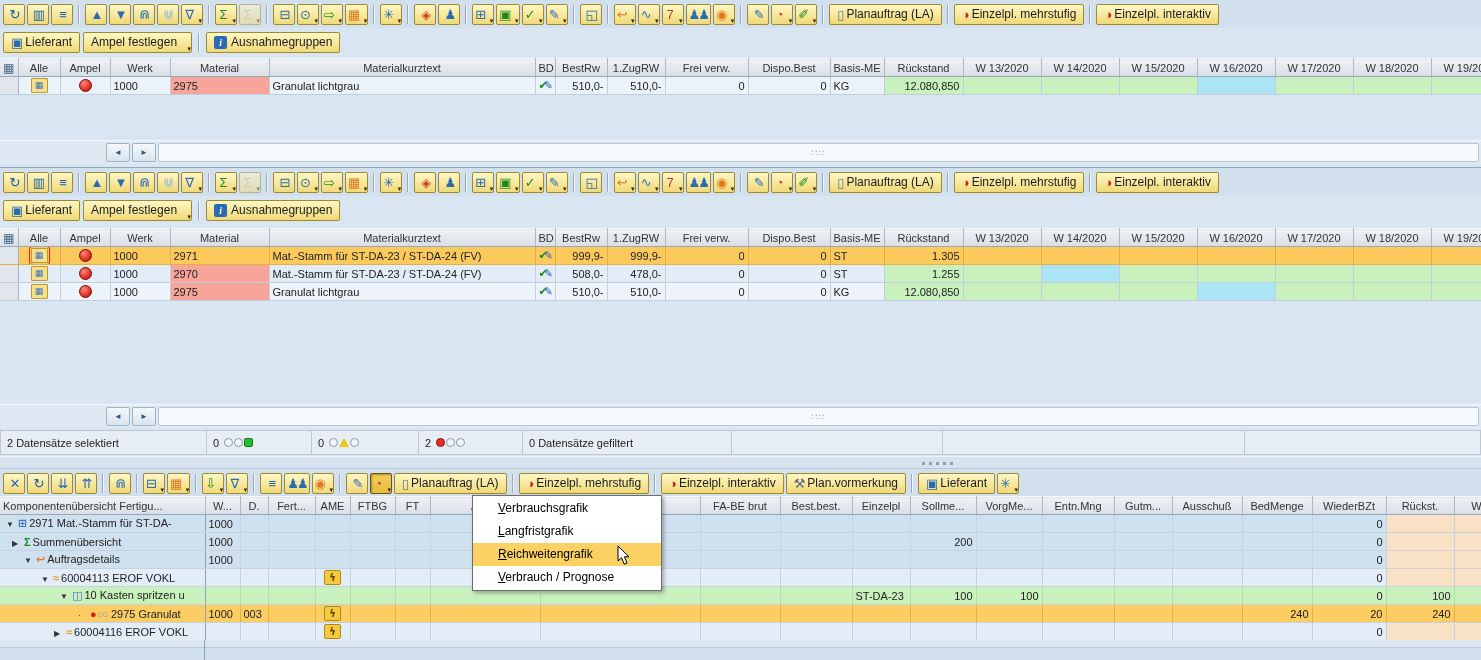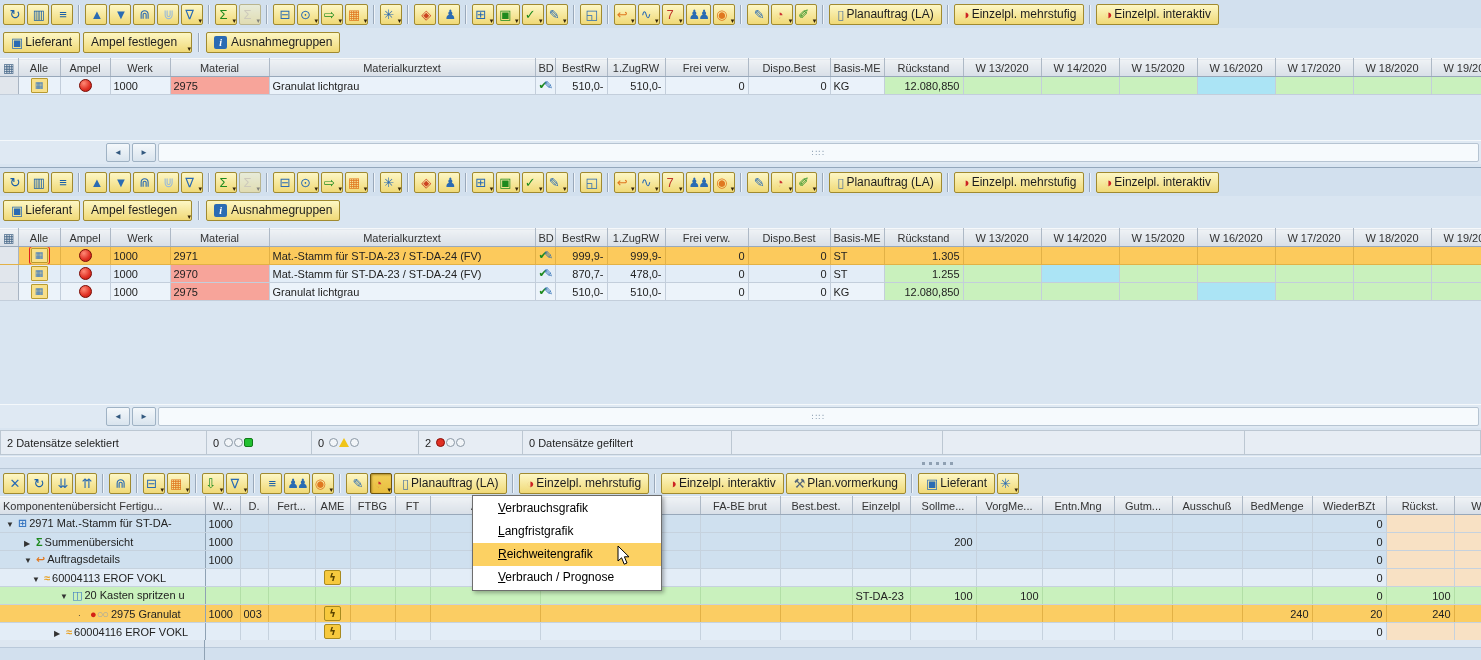--- a/index.html
+++ b/index.html
@@ -566,21 +566,21 @@
           <td></td>
         </tr>
         <tr class="rowA">
           <td class="rsel"></td>
           <td class="c"><span class="allico">▦</span></td>
           <td class="c"><span class="ampel"></span></td>
           <td class="l">1000</td>
           <td class="l lnk pink">2970</td>
           <td class="l">Mat.-Stamm für ST-DA-23 / ST-DA-24 (FV)</td>
           <td class="c"><span class="bdic"><b class="ck">✔</b><b class="pn">✎</b></span></td>
-          <td class="num">870,7-</td>
+          <td class="num">508,0-</td>
           <td class="num">478,0-</td>
           <td class="num lnk">0</td>
           <td class="num lnk">0</td>
           <td class="l">ST</td>
           <td class="num grn">1.255</td>
           <td class="grn"></td>
           <td class="cyn"></td>
           <td class="grn"></td>
           <td class="grn"></td>
           <td class="grn"></td>
@@ -818,21 +818,21 @@
           <td></td>
             <td></td>
             <td></td>
             <td></td>
           <td></td>
           <td class="num">0</td>
           <td class="pch"></td>
           <td class="pch"></td>
         </tr>
         <tr class="rb">
-          <td class="tree l" style="padding-left:24px"><span class="ar">▶</span><span class="tic ic-s">Σ</span><span class="tl">Summenübersicht</span></td>
+          <td class="tree l" style="padding-left:12px"><span class="ar">▶</span><span class="tic ic-s">Σ</span><span class="tl">Summenübersicht</span></td>
           <td class="l">1000</td>
           <td></td>
             <td></td>
             <td class="c"></td>
           <td></td>
             <td></td>
             <td></td>
             <td></td>
           <td></td>
             <td></td>
@@ -864,21 +864,21 @@
           <td></td>
             <td></td>
             <td></td>
             <td></td>
           <td></td>
           <td class="num">0</td>
           <td class="pch"></td>
           <td class="pch"></td>
         </tr>
         <tr class="rl">
-          <td class="tree l" style="padding-left:32px"><span class="ar">▼</span><span class="tic ic-o">≈</span><span class="tl">60004113 EROF VOKL</span></td>
+          <td class="tree l" style="padding-left:41px"><span class="ar">▼</span><span class="tic ic-o">≈</span><span class="tl">60004113 EROF VOKL</span></td>
           <td></td>
             <td></td>
             <td></td>
           <td class="c"><span class="zap">ϟ</span></td>
           <td></td>
             <td></td>
             <td></td>
             <td></td>
           <td></td>
             <td></td>
@@ -887,21 +887,21 @@
           <td></td>
             <td></td>
             <td></td>
             <td></td>
           <td></td>
           <td class="num">0</td>
           <td class="pch"></td>
           <td class="pch"></td>
         </tr>
         <tr class="rg">
-          <td class="tree l" style="padding-left:60px"><span class="ar">▼</span><span class="tic ic-m">◫</span><span class="tl">20 Kasten spritzen u</span></td>
+          <td class="tree l" style="padding-left:60px"><span class="ar">▼</span><span class="tic ic-m">◫</span><span class="tl">10 Kasten spritzen u</span></td>
           <td></td>
             <td></td>
             <td></td>
           <td class="c"></td>
           <td></td>
             <td></td>
             <td></td>
             <td></td>
           <td></td>
             <td></td>

